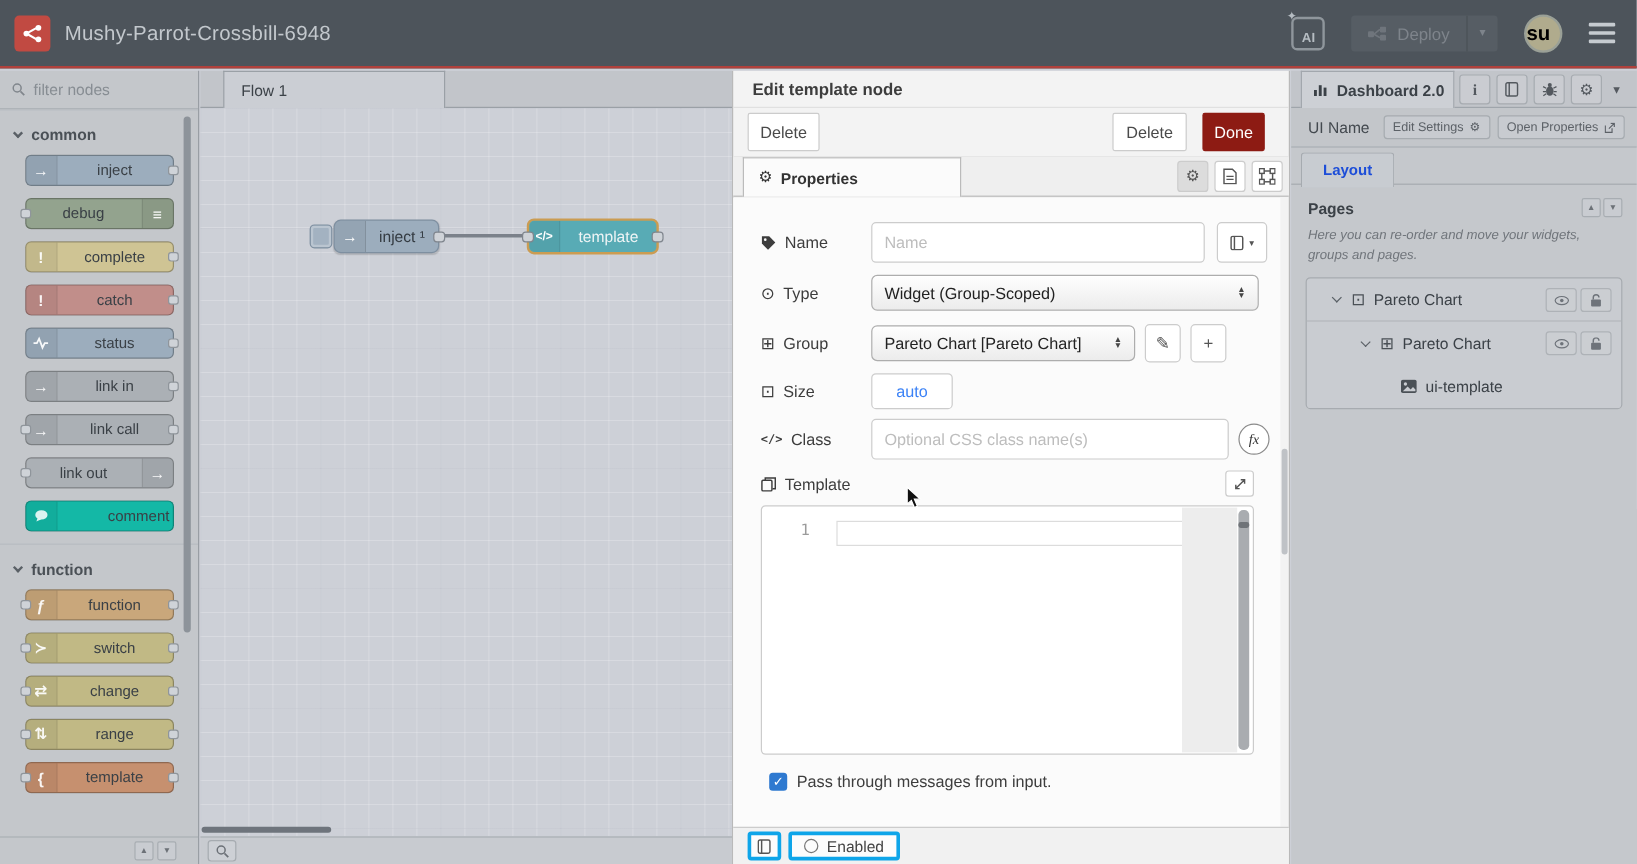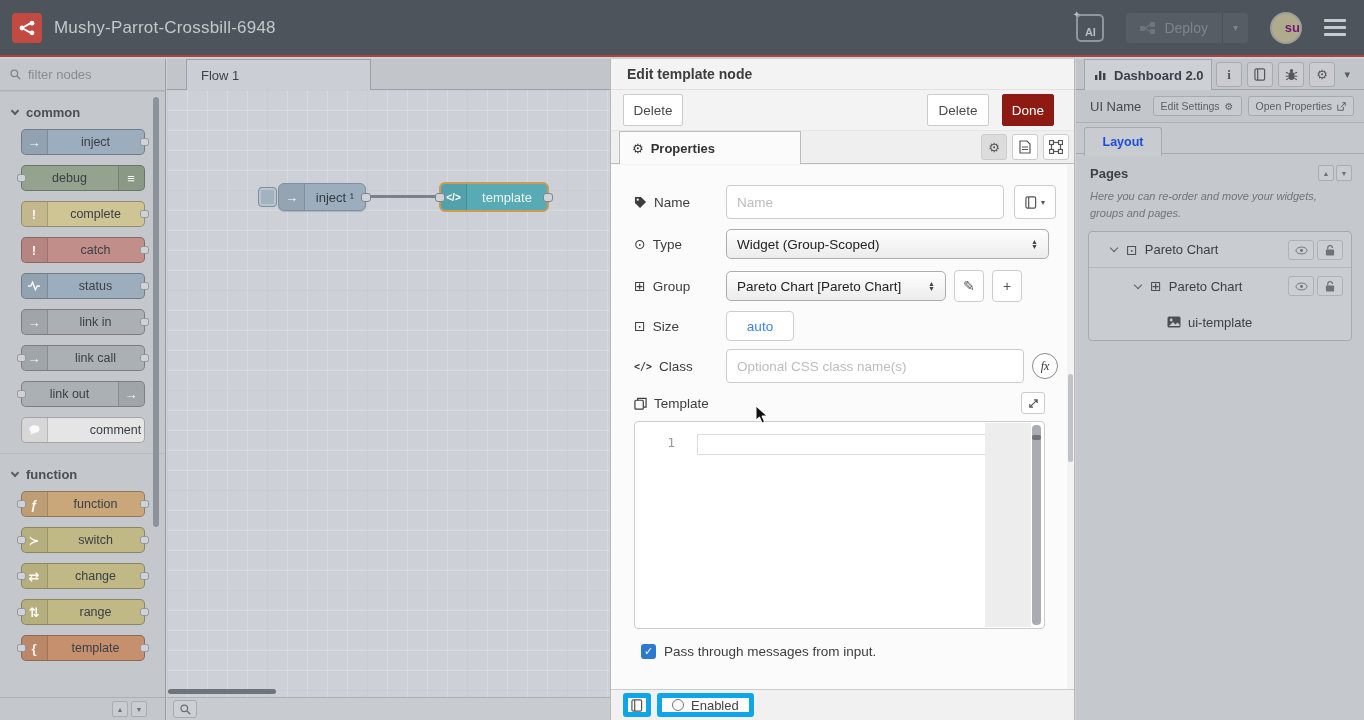--- a/index.html
+++ b/index.html
@@ -9,21 +9,21 @@
   
   .header { position:absolute; top:0; left:0; right:0; height:57px; background:#4d545b; border-bottom:2px solid #b0413c; display:flex; align-items:center; z-index:50; }
   .logo { width:30px; height:30px; background:#c14a42; border-radius:4px; margin:0 12px 0 12px; display:flex; align-items:center; justify-content:center; }
   .hdr-title { color:#c3c8cd; font-size:17px; font-weight:500; letter-spacing:.2px; }
   .hdr-right { margin-left:auto; display:flex; align-items:center; gap:22px; padding-right:18px; }
   .ai-box { position:relative; width:28px; height:28px; border:2px solid #8f969c; border-radius:5px; color:#b5bcc2; font-size:11px; font-weight:bold; display:flex; align-items:flex-end; justify-content:center; padding-bottom:2px; }
   .ai-spark { position:absolute; top:-7px; left:-6px; font-size:10px; color:#b5bcc2; }
   .deploy { display:flex; align-items:center; height:30px; background:#565d64; border-radius:3px; overflow:hidden; }
   .deploy-main { display:flex; align-items:center; gap:8px; padding:0 14px; color:#7e848b; font-size:14px; }
   .deploy-caret { border-left:1px solid #4a5056; padding:0 10px; color:#7e848b; font-size:10px; height:100%; display:flex; align-items:center; }
-  .avatar { width:32px; height:32px; border-radius:50%; background:#b0ab8d; border:2px solid #9aa097; color:#701a75; font-size:13px; font-weight:bold; display:flex; align-items:center; justify-content:flex-end; }
+  .avatar { width:32px; height:32px; border-radius:50%; background:#b0ab8d; border:2px solid #9aa097; color:#000000; font-size:17px; font-weight:bold; display:flex; align-items:center; justify-content:flex-start; }
   .burger { display:flex; flex-direction:column; gap:4px; cursor:pointer; }
   .burger span { width:22px; height:3px; background:#c6cbd0; border-radius:1px; }
 
   
   .palette { position:absolute; top:59px; left:0; width:166px; bottom:0; background:#c4c7cb; border-right:1px solid #999ea4; z-index:5; }
   .p-search { height:32px; border-bottom:1px solid #aeb3b8; display:flex; align-items:center; gap:7px; padding:0 10px; color:#878d93; font-size:13px; }
   .p-scroll { position:absolute; right:6px; top:38px; width:6px; height:430px; background:#8d939a; border-radius:3px; }
   .p-cat { border-top:1px solid #b7bcc1; padding:13px 0 9px 12px; font-size:13px; font-weight:bold; color:#4a5056; display:flex; align-items:center; gap:8px; }
   .p-cat:first-of-type { border-top:none; }
   .chev { width:6px; height:6px; border-right:2px solid #5a6066; border-bottom:2px solid #5a6066; transform:rotate(45deg); margin-top:-3px; }
@@ -88,21 +88,21 @@
   .expand-btn { margin-left:auto; margin-right:22px; width:24px; height:22px; border:1px solid #ccc; background:#fff; border-radius:3px; display:flex; align-items:center; justify-content:center; }
   .editor { position:relative; margin:6px 22px 0 0; height:208px; border:1px solid #ccc; border-radius:4px; background:#fff; overflow:hidden; }
   .ed-num { position:absolute; left:0; top:13px; width:40px; text-align:right; font-family:"DejaVu Sans Mono",monospace; font-size:13px; color:#9b9b9b; }
   .ed-line { position:absolute; left:62px; top:12px; width:298px; height:21px; border:1px solid #dcdcdc; background:#fff; }
   .ed-strip { position:absolute; right:13px; top:1px; bottom:1px; width:46px; background:#ededed; }
   .ed-sb { position:absolute; right:3px; top:3px; bottom:3px; width:9px; background:#a9acb0; border-radius:4px; }
   .ed-sb-dark { position:absolute; left:0; right:0; top:10px; height:5px; background:#6f7378; border-radius:2px; }
   .chk-row { display:flex; align-items:center; gap:8px; margin-top:15px; padding-left:7px; font-size:13.5px; color:#3d3d3d; }
   .chk { width:15px; height:15px; background:#2e79d0; border-radius:3px; color:#fff; font-size:11px; display:flex; align-items:center; justify-content:center; }
   .tray-footer { position:absolute; bottom:0; left:0; right:0; height:31px; background:#f1f1f1; border-top:1px solid #ccc; display:flex; align-items:center; gap:6px; padding-left:12px; }
-  .tf-btn { height:24px; border:5px solid #0ea5e9; background:#fcfcfc; border-radius:3px; display:flex; align-items:center; justify-content:center; font-size:13px; color:#444;text-align:right; }
+  .tf-btn { height:24px; border:3px solid #0ea5e9; background:#fcfcfc; border-radius:3px; display:flex; align-items:center; justify-content:center; font-size:13px; color:#444;text-align:right; }
   .tf-book { width:28px; }
   .tf-enabled { padding:0 10px; gap:7px; }
   .radio-c { width:12px; height:12px; border:1.5px solid #777; border-radius:50%; }
   .tray-scroll { position:absolute; right:1px; top:315px; width:5px; height:88px; background:#bfc2c6; border-radius:3px; }
 
   
   .sidebar { position:absolute; top:59px; left:1076px; right:0; bottom:0; background:#c5c8cc; z-index:5; }
   .sb-tabbar { position:relative; height:31px; background:#c2c5ca; border-bottom:1px solid #9fa5ab; }
   .sb-tab { position:absolute; left:8px; top:0; height:31px; width:128px; background:#cdd0d5; border:1px solid #a2a7ad; border-bottom:none; display:flex; align-items:center; gap:7px; padding-left:9px; font-size:13px; font-weight:bold; color:#3b4147; }
   .sb-ibtn { position:absolute; top:3px; width:26px; height:25px; border:1px solid #a6abb0; border-radius:3px; background:#caccd1; display:flex; align-items:center; justify-content:center; color:#53585e; font-size:13px; }
@@ -221,21 +221,21 @@
     <span class="pic">→</span>
     <span class="plabel">link call</span>
     <span class="pp l"></span>
     <span class="pp r"></span>
   </div>
   <div class="pill icon-right" style="background-color: rgb(171, 176, 181);">
     <span class="pic">→</span>
     <span class="plabel">link out</span>
     <span class="pp l"></span>
   </div>
-  <div class="pill" style="background-color: #e5e5e5; gap: 40px;">
+  <div class="pill" style="background-color: #14b8a6; gap: 40px;">
     <span class="pic">
       <svg width="13" height="12" viewBox="0 0 14 12">
           <ellipse cx="7" cy="5" rx="5.5" ry="4.2" fill="rgba(255,255,255,.85)"></ellipse>
           <path d="M3.5 8 L2.5 11 L7 9 Z" fill="rgba(255,255,255,.85)"></path>
         </svg>
     </span>
     <span class="plabel">comment</span>
   </div>
 
   <div class="p-cat">

